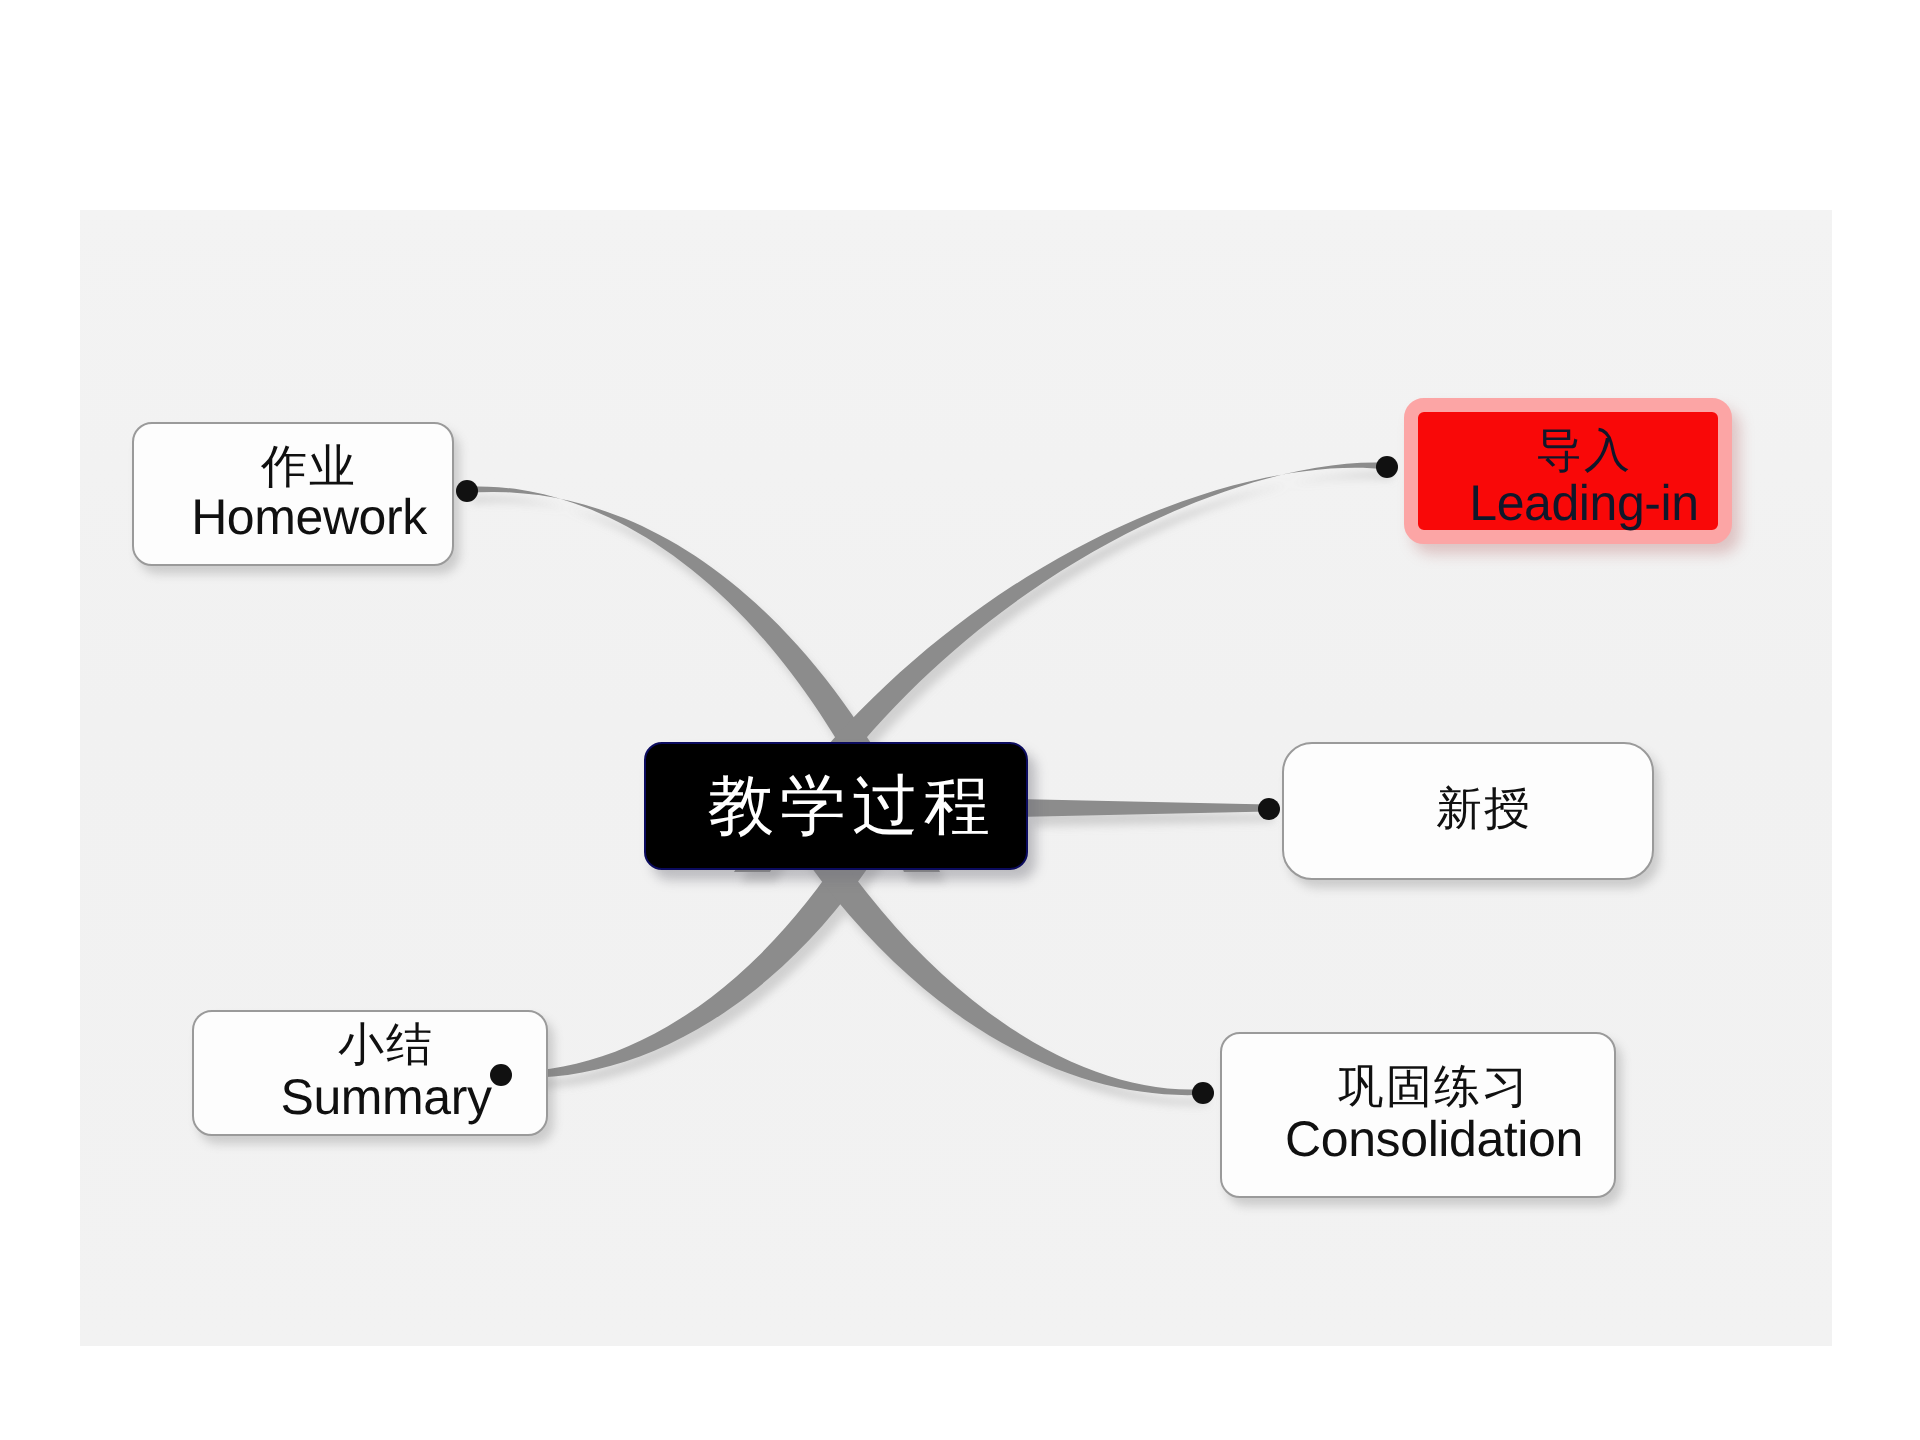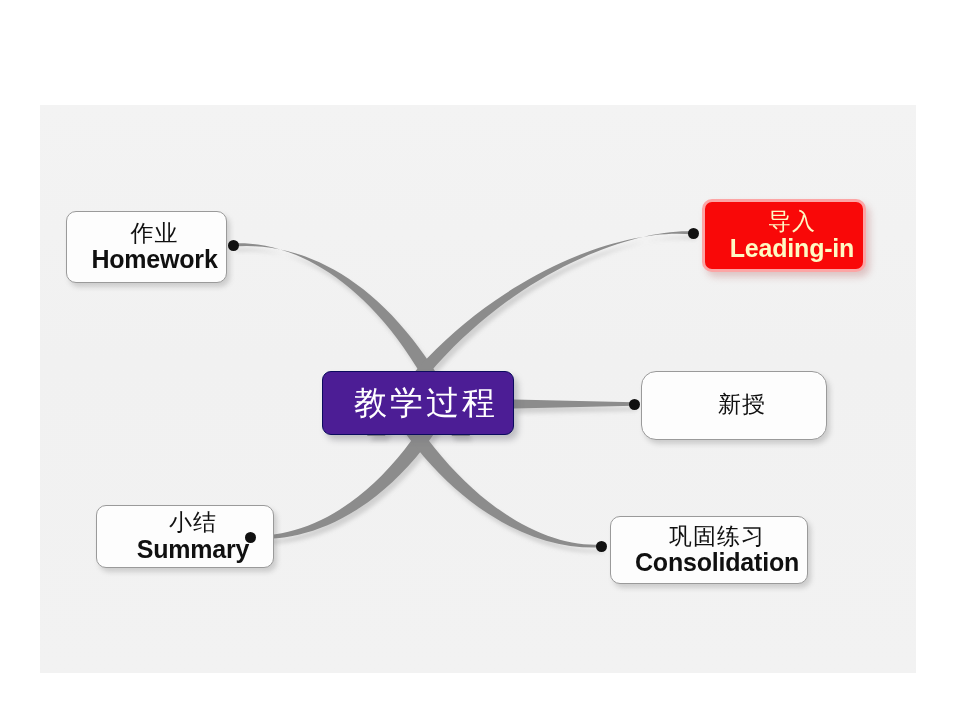--- a/index.html
+++ b/index.html
@@ -62,35 +62,36 @@
     color: #101010;
   }
   .node.leaf .cn {
     font-size: 23px;
     font-weight: 400;
     letter-spacing: 1px;
     margin-bottom: 1px;
   }
   .node.leaf .en {
     font-size: 25px;
-    font-weight: bold;
+    font-weight: normal;
     letter-spacing: -0.2px;
   }
 
   
   .node.leaf.hot {
     background: #f90808;
-    border: 3px solid #fca5a5;
-    color: #fef9c3;
+    border: 7px solid #fca5a5;
+    color: #0f172a;
     box-shadow: 4px 5px 7px rgba(190,120,120,0.38);
+    justify-content: flex-end;
   }
 
   
   .node.central {
-    background: #4c1d95;
+    background: #000000;
     border: 1px solid #0b0b5e;
     border-radius: 9px;
     color: #ffffff;
     box-shadow: 4px 5px 6px rgba(110,110,120,0.40);
   }
   .node.central .cn {
     font-size: 33px;
     font-weight: 400;
     letter-spacing: 3px;
   }
@@ -159,21 +160,21 @@
     <span class="cn">导入</span>
     <span class="en">Leading-in</span>
   </div>
   <div class="dot" style="left:693px; top:233px;"></div>
 
   <div class="node leaf" style="left:641px; top:371px; width:186px; height:69px;border-radius:15px;">
     <span class="cn">新授</span>
   </div>
   <div class="dot" style="left:634px; top:404px;"></div>
 
-  <div class="node leaf" style="left:610px; top:516px; width:198px; height:68px;">
+  <div class="node leaf" style="left:610px; top:516px; width:198px; height:83px;">
     <span class="cn">巩固练习</span>
     <span class="en">Consolidation</span>
   </div>
   <div class="dot" style="left:601px; top:546px;"></div>
 
   <div class="node leaf" style="left:96px; top:505px; width:178px; height:63px;">
     <span class="cn">小结</span>
     <span class="en">Summary</span>
   </div>
   <div class="dot" style="left:250px; top:537px;"></div>

